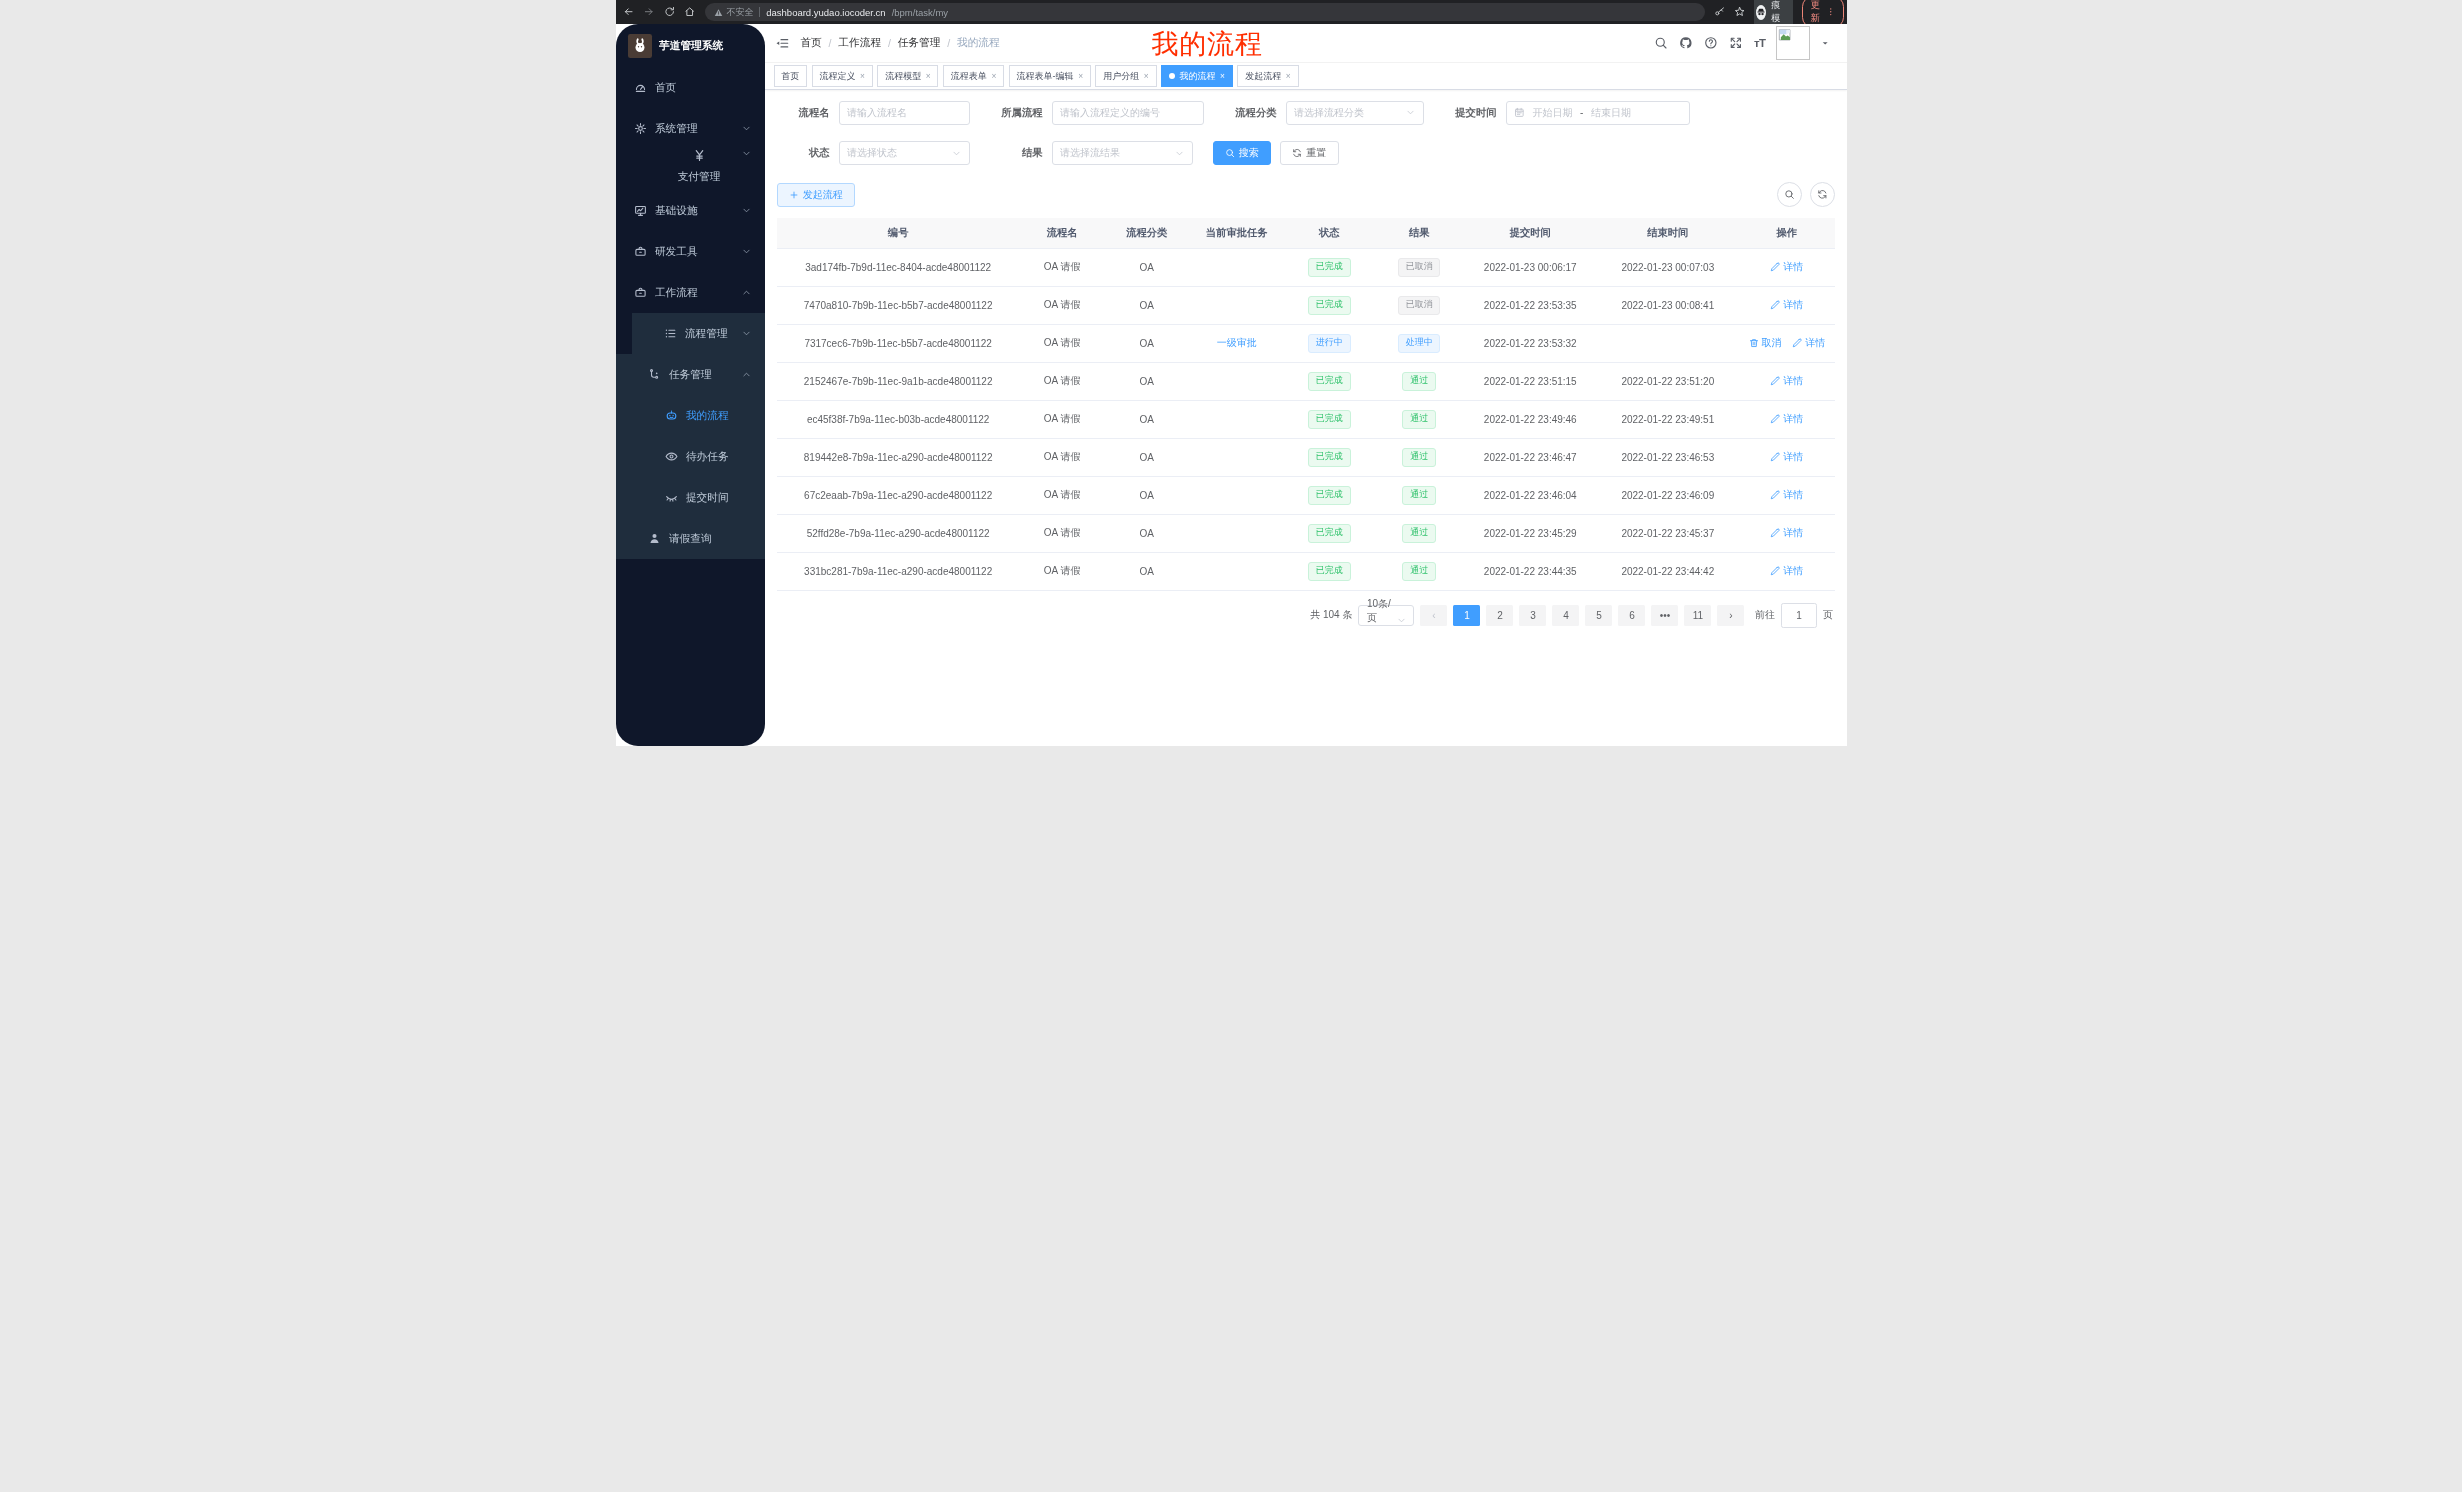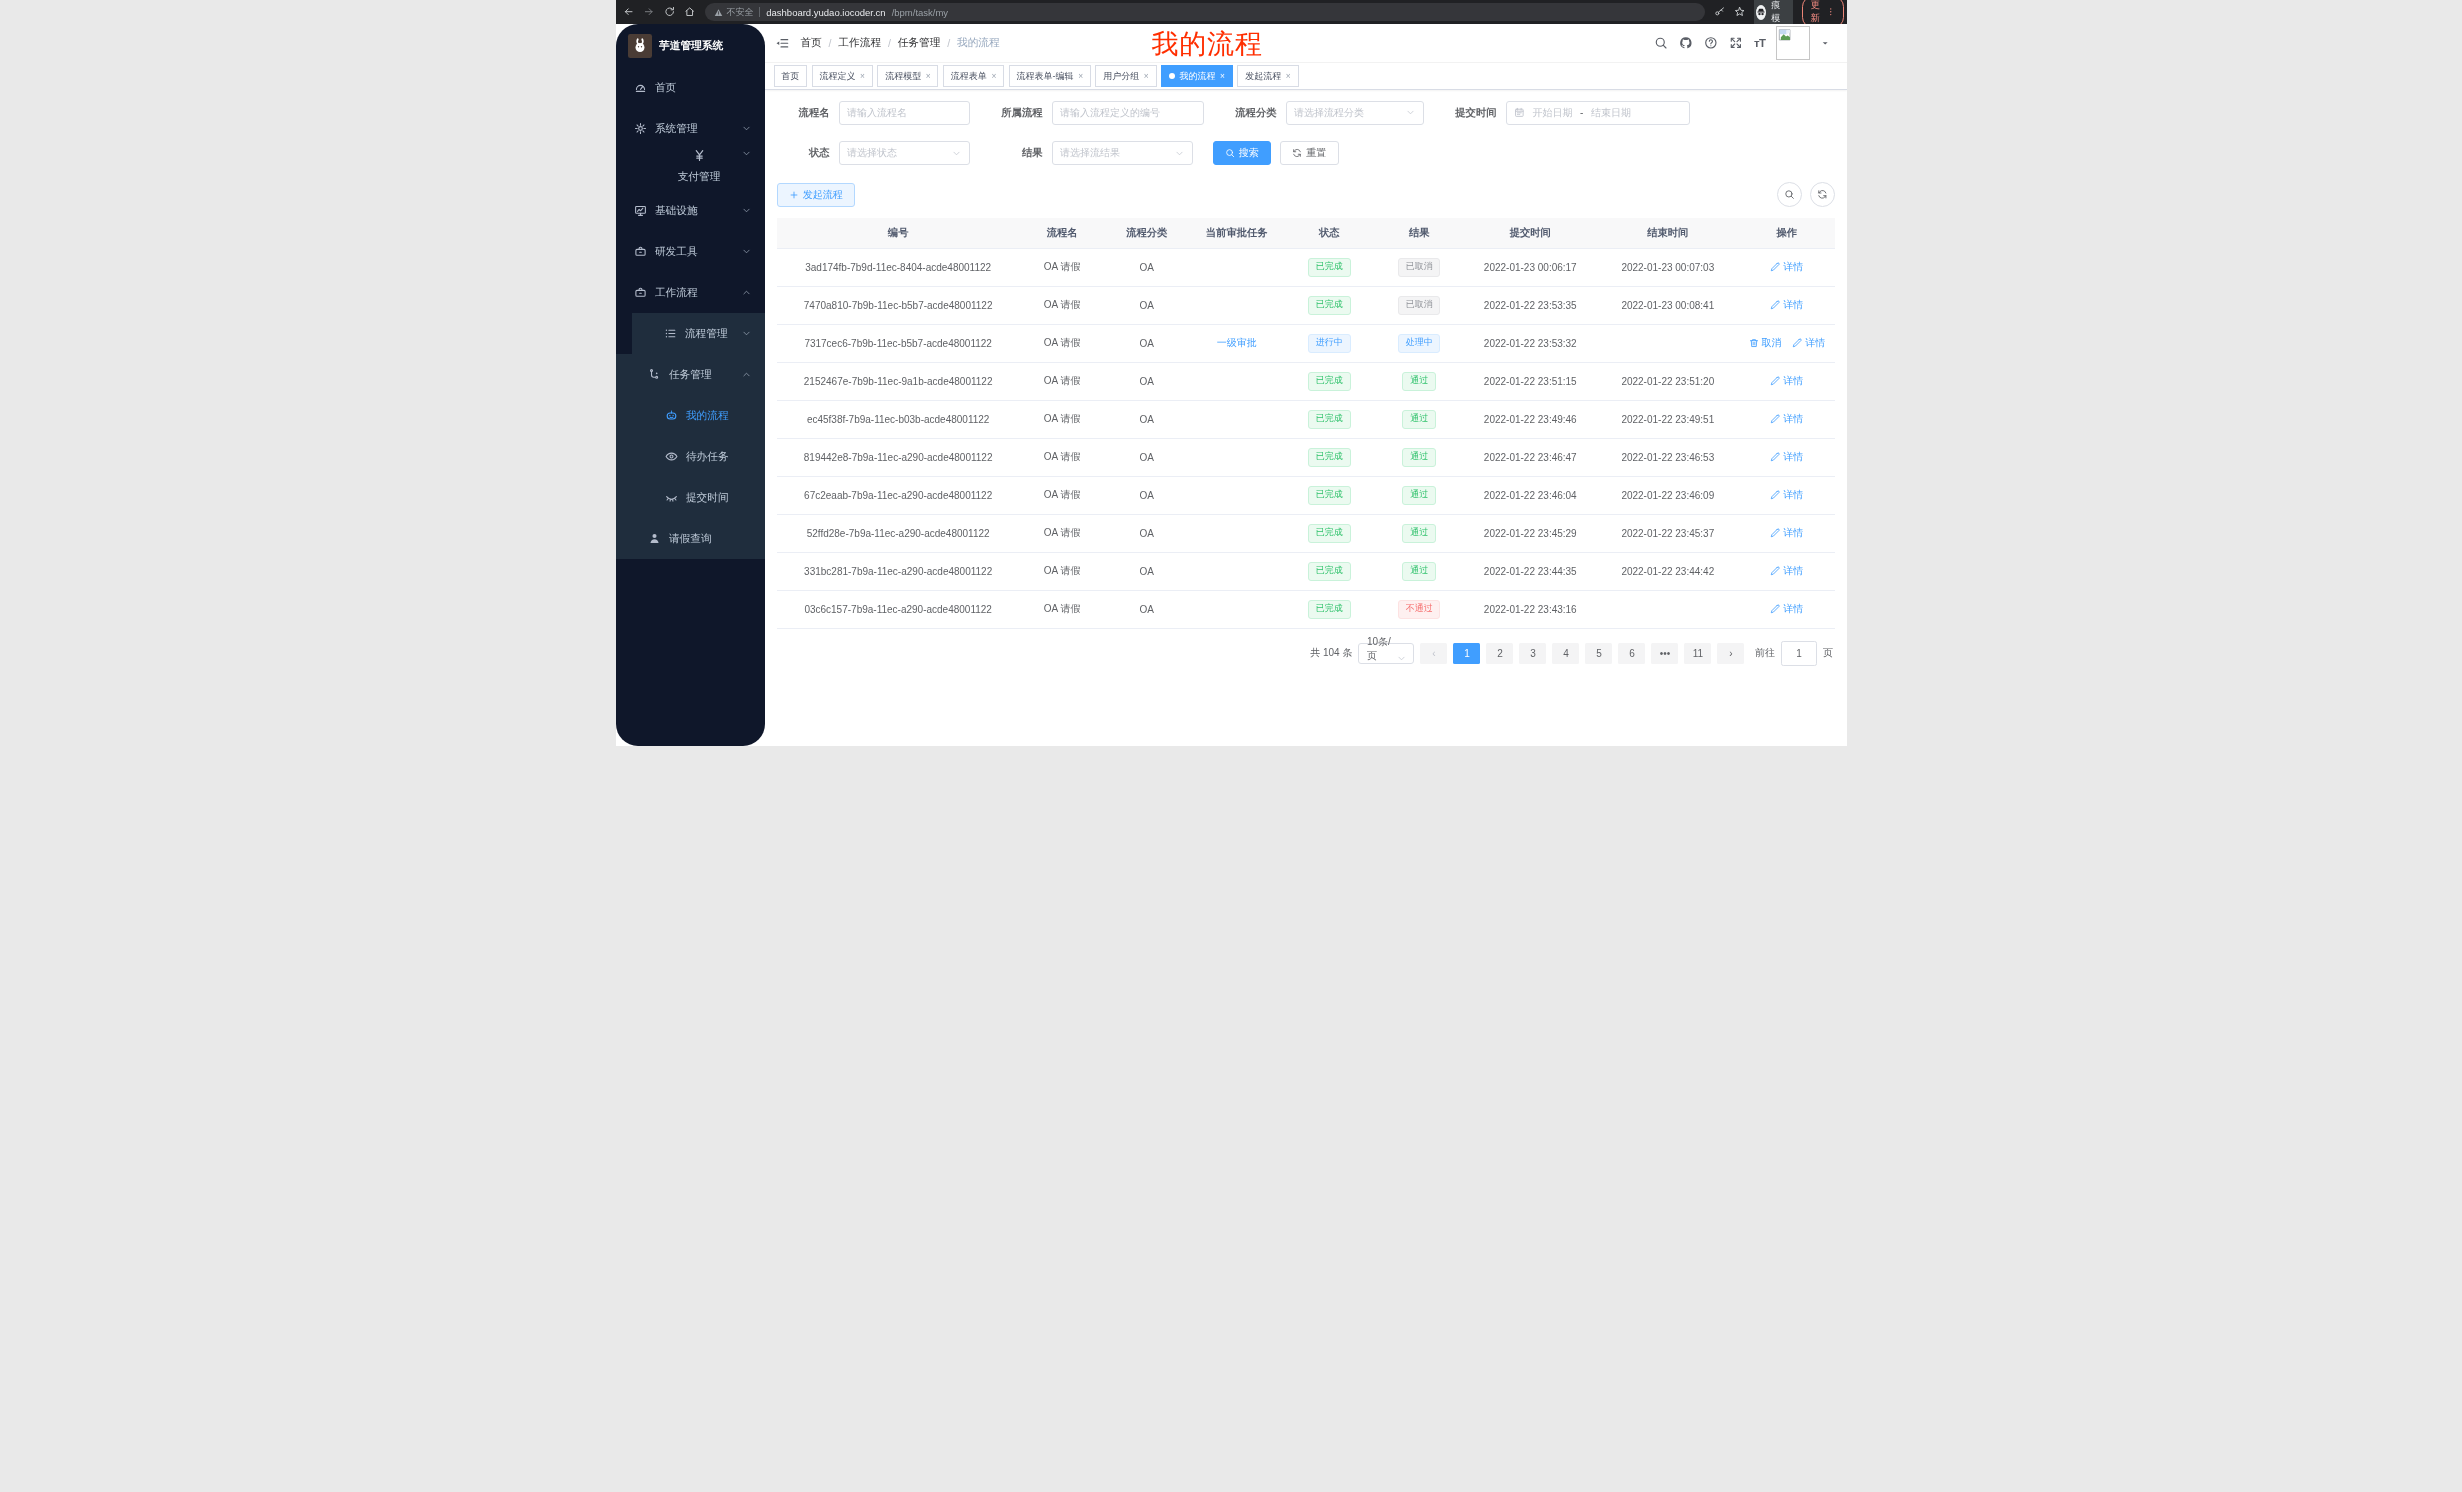--- a/index.html
+++ b/index.html
@@ -737,35 +737,20 @@
                 <td><span class="tag-badge tg-success">已完成</span></td>
                 <td><span class="tag-badge tg-success">通过</span></td>
                 <td>2022-01-22 23:44:35</td>
                 <td>2022-01-22 23:44:42</td>
                 <td><span class="lnk"><span class="ic">
                       <svg viewBox="0 0 24 24" aria-hidden="true">
                         <path d="M17 3.5a2.6 2.6 0 1 1 3.5 3.5L8 19.5 3 21l1.5-5L17 3.5z"></path>
                       </svg>
                     </span>详情</span></td>
               </tr>
-              <tr>
-                <td>03c6c157-7b9a-11ec-a290-acde48001122</td>
-                <td>OA 请假</td>
-                <td>OA</td>
-                <td></td>
-                <td><span class="tag-badge tg-success">已完成</span></td>
-                <td><span class="tag-badge tg-danger">不通过</span></td>
-                <td>2022-01-22 23:43:16</td>
-                <td></td>
-                <td><span class="lnk"><span class="ic">
-                      <svg viewBox="0 0 24 24" aria-hidden="true">
-                        <path d="M17 3.5a2.6 2.6 0 1 1 3.5 3.5L8 19.5 3 21l1.5-5L17 3.5z"></path>
-                      </svg>
-                    </span>详情</span></td>
-              </tr>
             </tbody>
         </table>
 
         <div class="pager">
           <span>共 104 条</span>
           <div class="el-select psize">
             <span>10条/页</span>
             <span class="chev ic">
                 <svg viewBox="0 0 24 24" aria-hidden="true">
                   <polyline points="5 8.5 12 15.5 19 8.5"></polyline>

